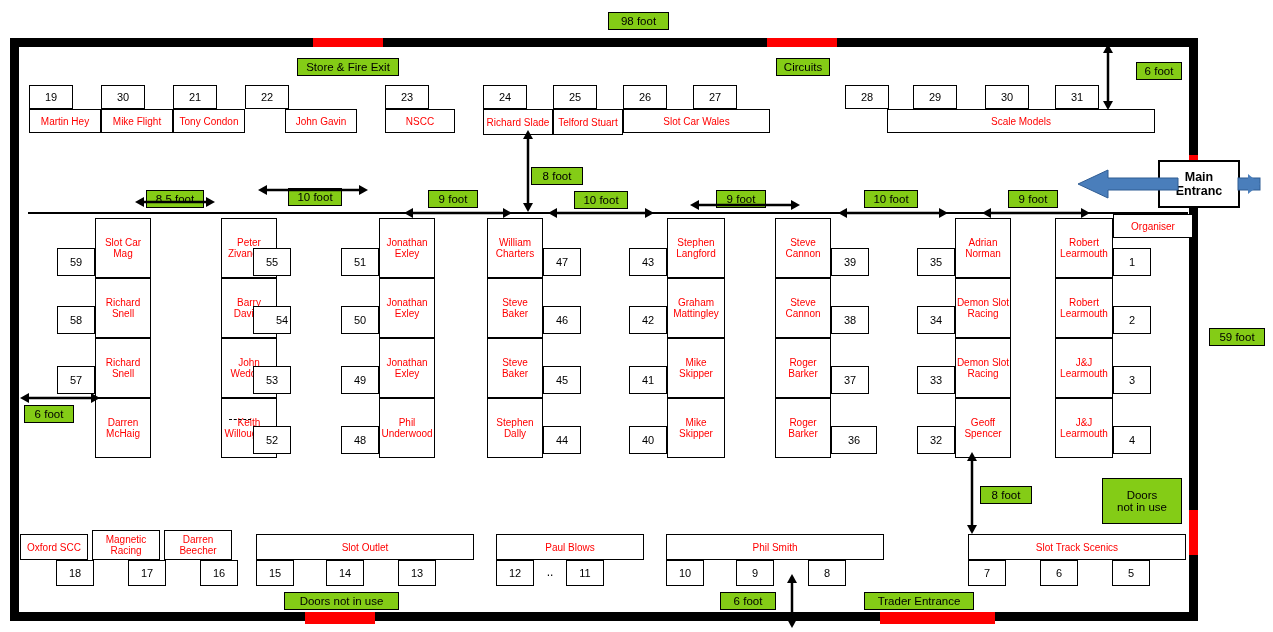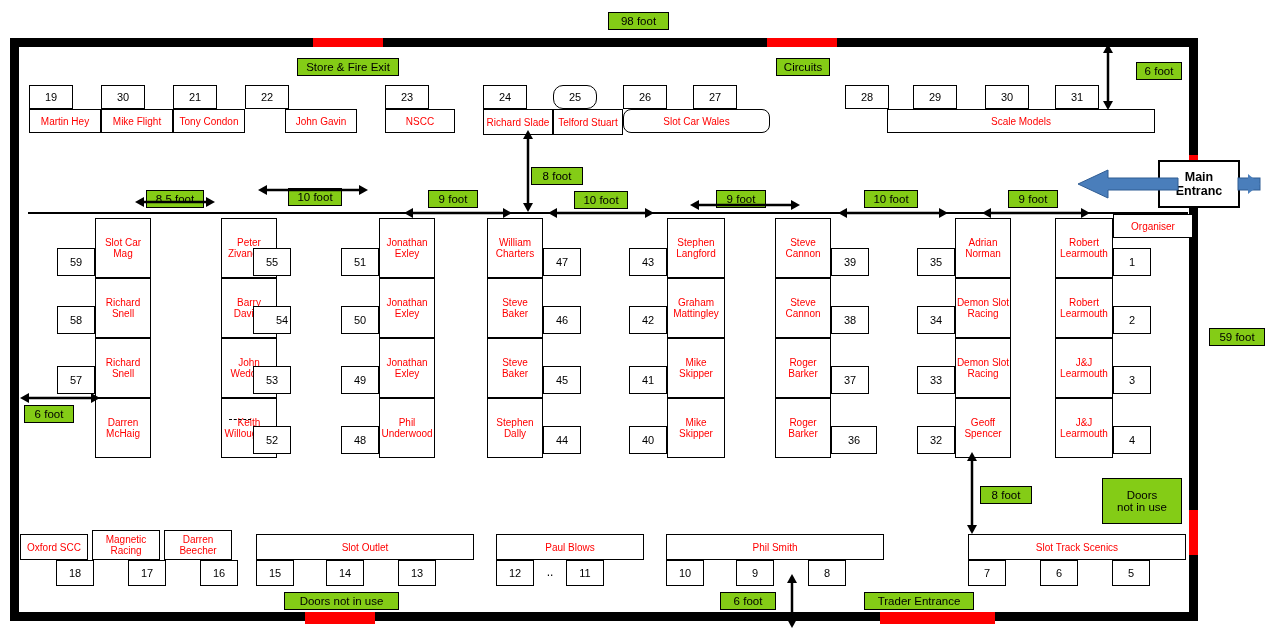--- a/index.html
+++ b/index.html
@@ -95,34 +95,34 @@
       <span class="nm">NSCC</span>
     </div>
 
   <div class="abs num" style="left:483px;top:85px;width:44px;height:24px;">
       <span>24</span>
     </div>
   <div class="abs stand" style="left:483px;top:109px;width:70px;height:26px;">
       <span class="nm" style="white-space:normal;width:66px;">Richard Slade</span>
     </div>
 
-  <div class="abs num" style="left:553px;top:85px;width:44px;height:24px;border-radius:10px;">
+  <div class="abs num" style="left:553px;top:85px;width:44px;height:24px;">
       <span>25</span>
     </div>
   <div class="abs stand" style="left:553px;top:109px;width:70px;height:26px;">
       <span class="nm" style="white-space:normal;width:66px;">Telford Stuart</span>
     </div>
 
   <div class="abs num" style="left:623px;top:85px;width:44px;height:24px;">
       <span>26</span>
     </div>
   <div class="abs num" style="left:693px;top:85px;width:44px;height:24px;">
       <span>27</span>
     </div>
-  <div class="abs stand" style="left:623px;top:109px;width:147px;height:24px;border-radius:8px;">
+  <div class="abs stand" style="left:623px;top:109px;width:147px;height:24px;">
       <span class="nm">Slot Car Wales</span>
     </div>
 
   <div class="abs num" style="left:845px;top:85px;width:44px;height:24px;">
       <span>28</span>
     </div>
   <div class="abs num" style="left:913px;top:85px;width:44px;height:24px;">
       <span>29</span>
     </div>
   <div class="abs num" style="left:985px;top:85px;width:44px;height:24px;">

